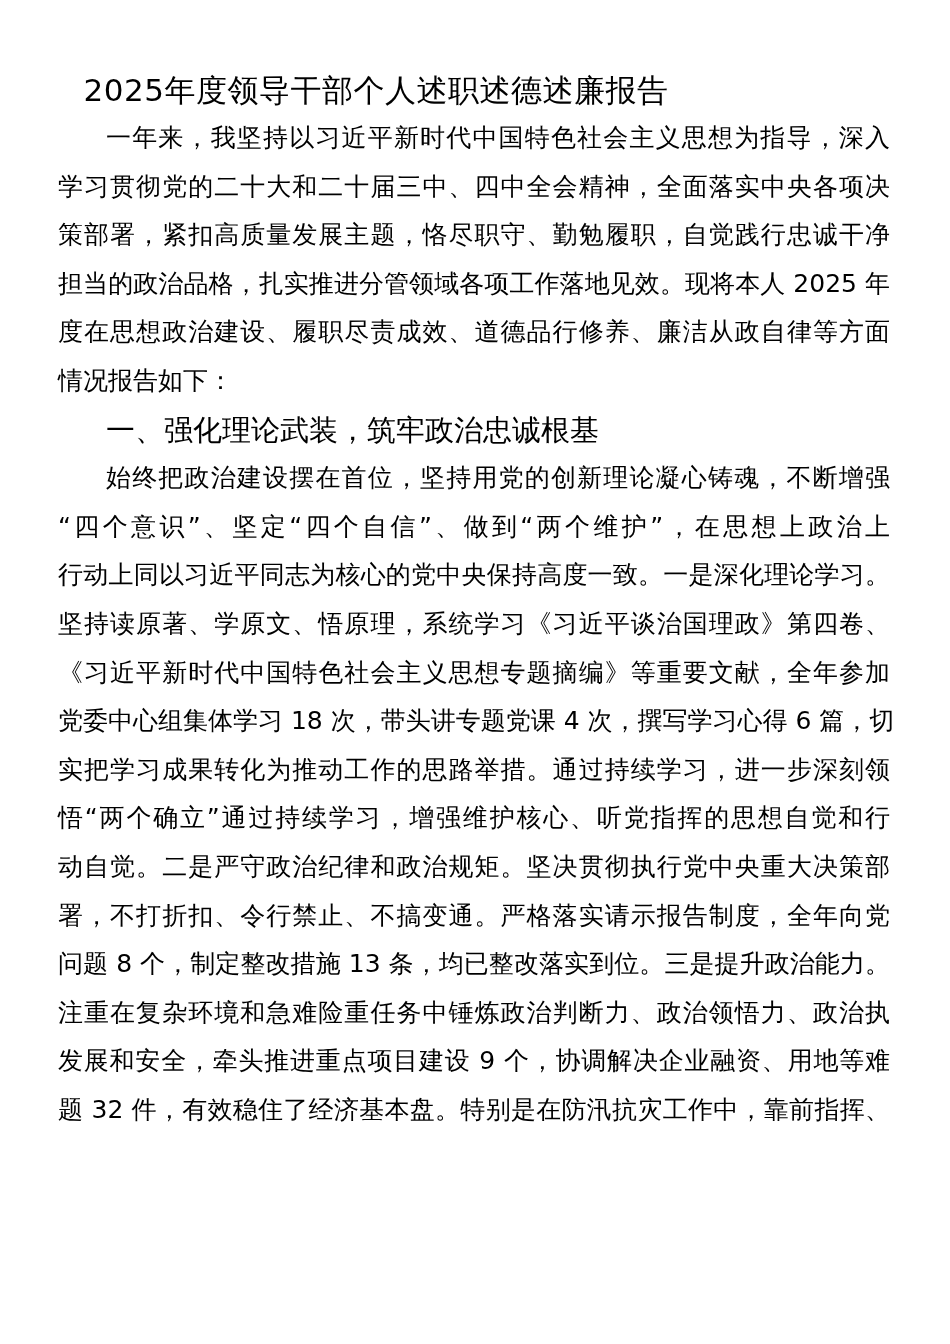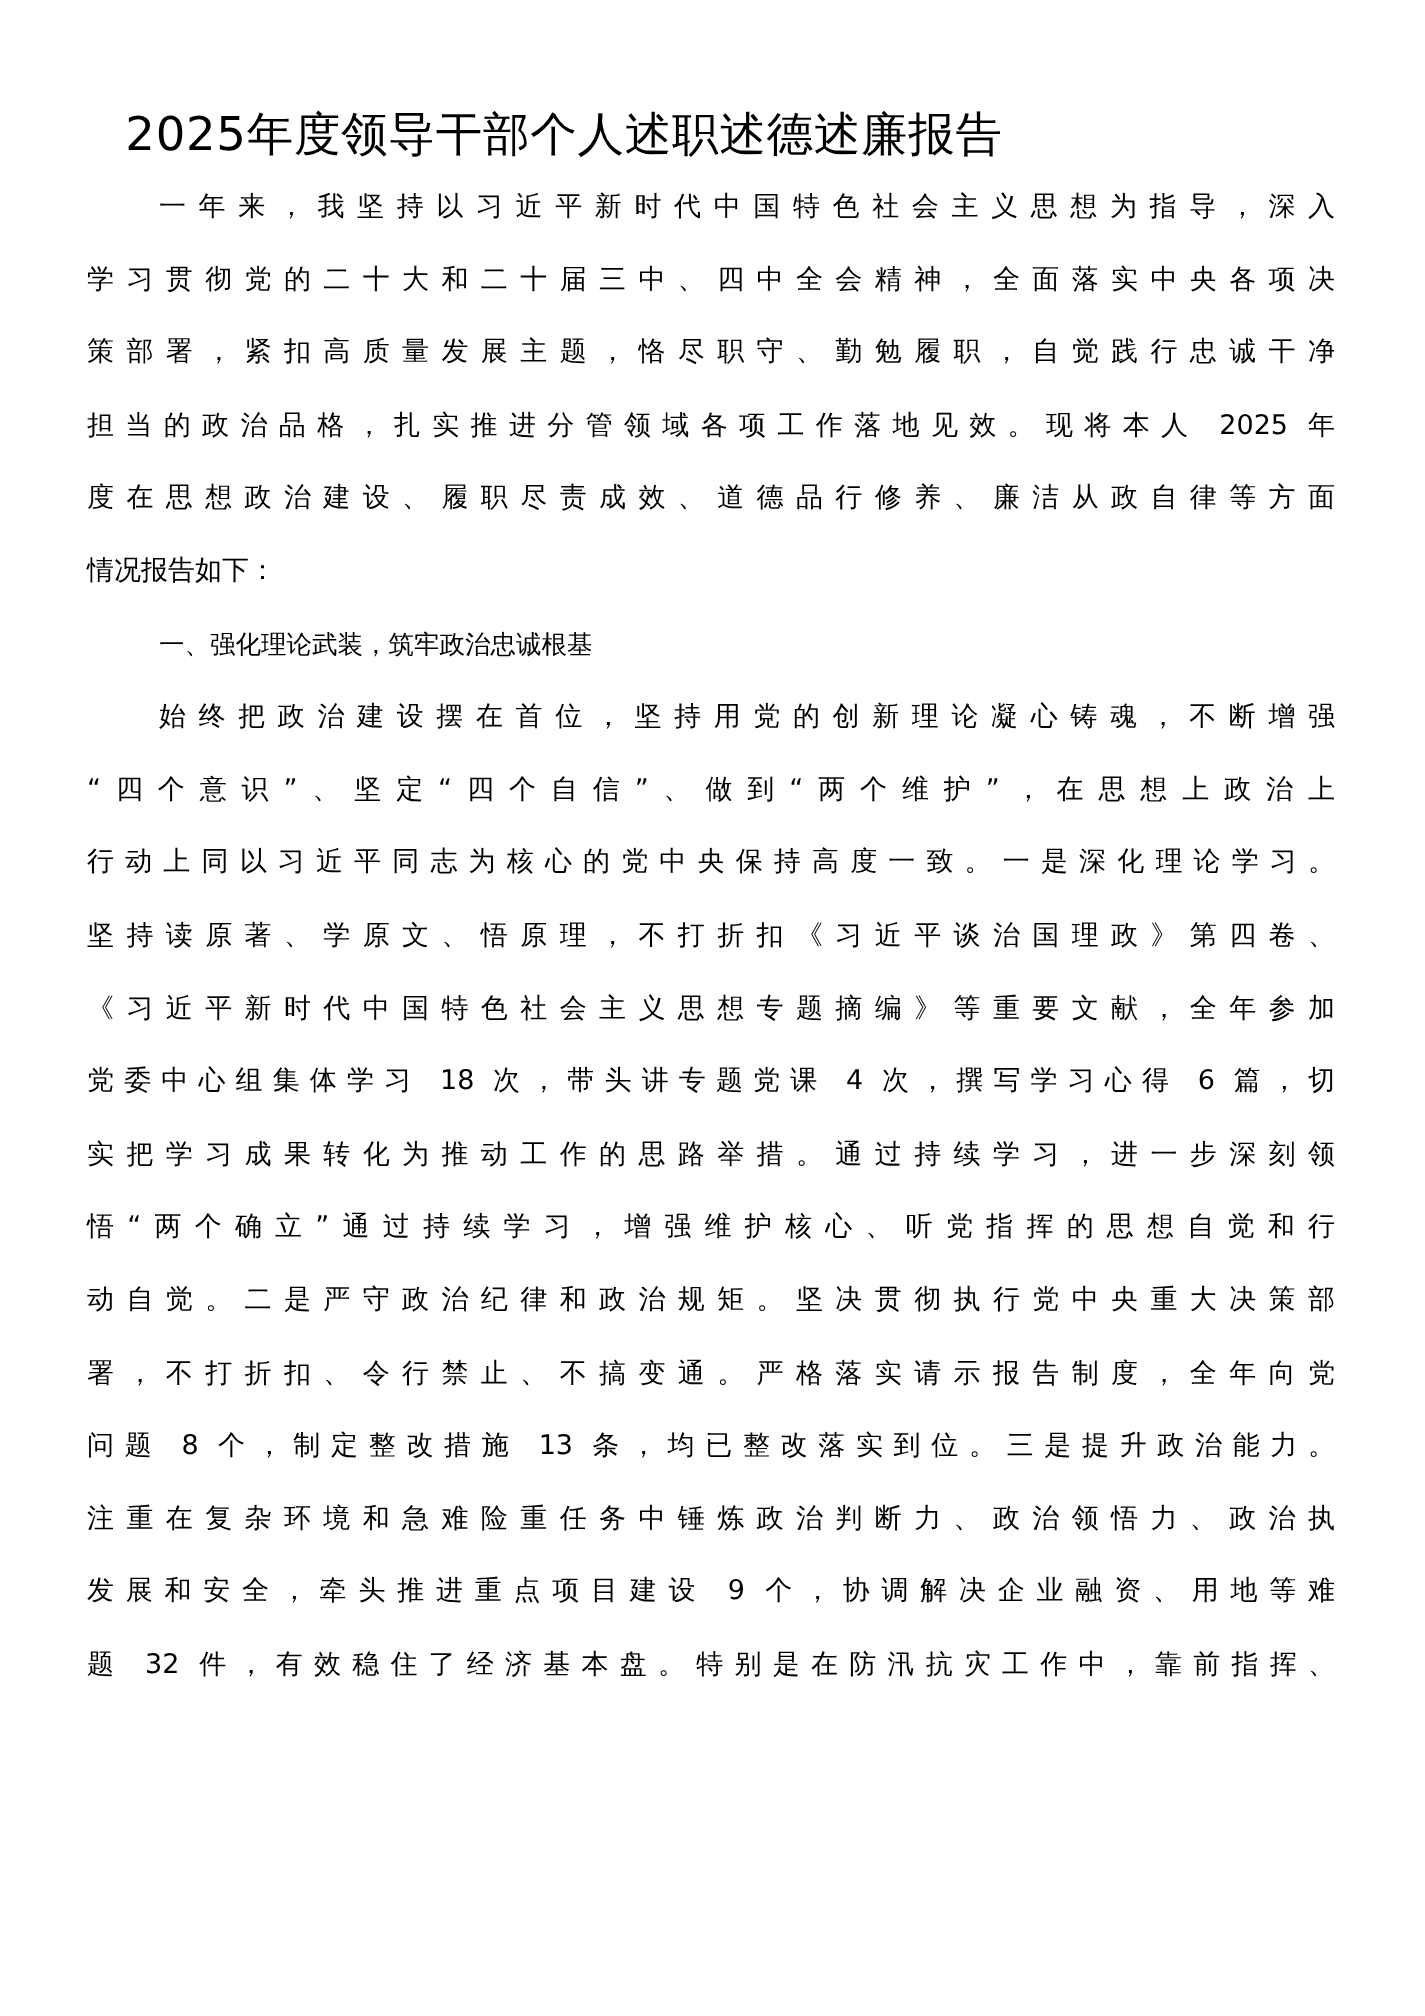--- a/index.html
+++ b/index.html
@@ -36,34 +36,34 @@
     }
     .body {
       position: absolute;
       top: 114px;
       left: 58px;
       width: 832px;
     }
     .line {
       height: 48.6px;
       line-height: 48.6px;
-      font-size: 18px;
+      font-size: 25px;
       white-space: nowrap;
       text-align: justify;
       text-align-last: justify;
       overflow: visible;
     }
     .line.last {
       text-align-last: left;
     }
     .line.indent {
       padding-left: 48px;
     }
     .line.heading {
-      font-size: 17px;
+      font-size: 29px;
       text-align-last: left;
     }
   </style>
 </head>
 <body>
 
 <div class="page">
   <div class="title">2025年度领导干部个人述职述德述廉报告</div>
 
   <div class="body">
@@ -78,21 +78,21 @@
     </div>
 
     <div class="paragraph">
       <div class="line indent heading">一、强化理论武装，筑牢政治忠诚根基</div>
     </div>
 
     <div class="paragraph">
       <div class="line indent">始终把政治建设摆在首位，坚持用党的创新理论凝心铸魂，不断增强</div>
       <div class="line">“四个意识”、坚定“四个自信”、做到“两个维护”，在思想上政治上</div>
       <div class="line">行动上同以习近平同志为核心的党中央保持高度一致。一是深化理论学习。</div>
-      <div class="line">坚持读原著、学原文、悟原理，不打折扣《习近平谈治国理政》第四卷、</div>
+      <div class="line">坚持读原著、学原文、悟原理，系统学习《习近平谈治国理政》第四卷、</div>
       <div class="line">《习近平新时代中国特色社会主义思想专题摘编》等重要文献，全年参加</div>
       <div class="line">党委中心组集体学习 18 次，带头讲专题党课 4 次，撰写学习心得 6 篇，切</div>
       <div class="line">实把学习成果转化为推动工作的思路举措。通过持续学习，进一步深刻领</div>
       <div class="line">悟“两个确立”通过持续学习，增强维护核心、听党指挥的思想自觉和行</div>
       <div class="line">动自觉。二是严守政治纪律和政治规矩。坚决贯彻执行党中央重大决策部</div>
       <div class="line">署，不打折扣、令行禁止、不搞变通。严格落实请示报告制度，全年向党</div>
       <div class="line">问题 8 个，制定整改措施 13 条，均已整改落实到位。三是提升政治能力。</div>
       <div class="line">注重在复杂环境和急难险重任务中锤炼政治判断力、政治领悟力、政治执</div>
       <div class="line">发展和安全，牵头推进重点项目建设 9 个，协调解决企业融资、用地等难</div>
       <div class="line">题 32 件，有效稳住了经济基本盘。特别是在防汛抗灾工作中，靠前指挥、</div>

